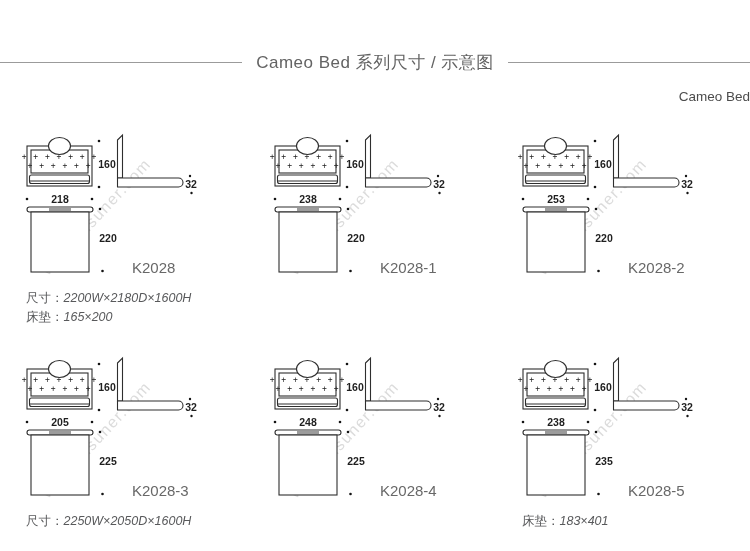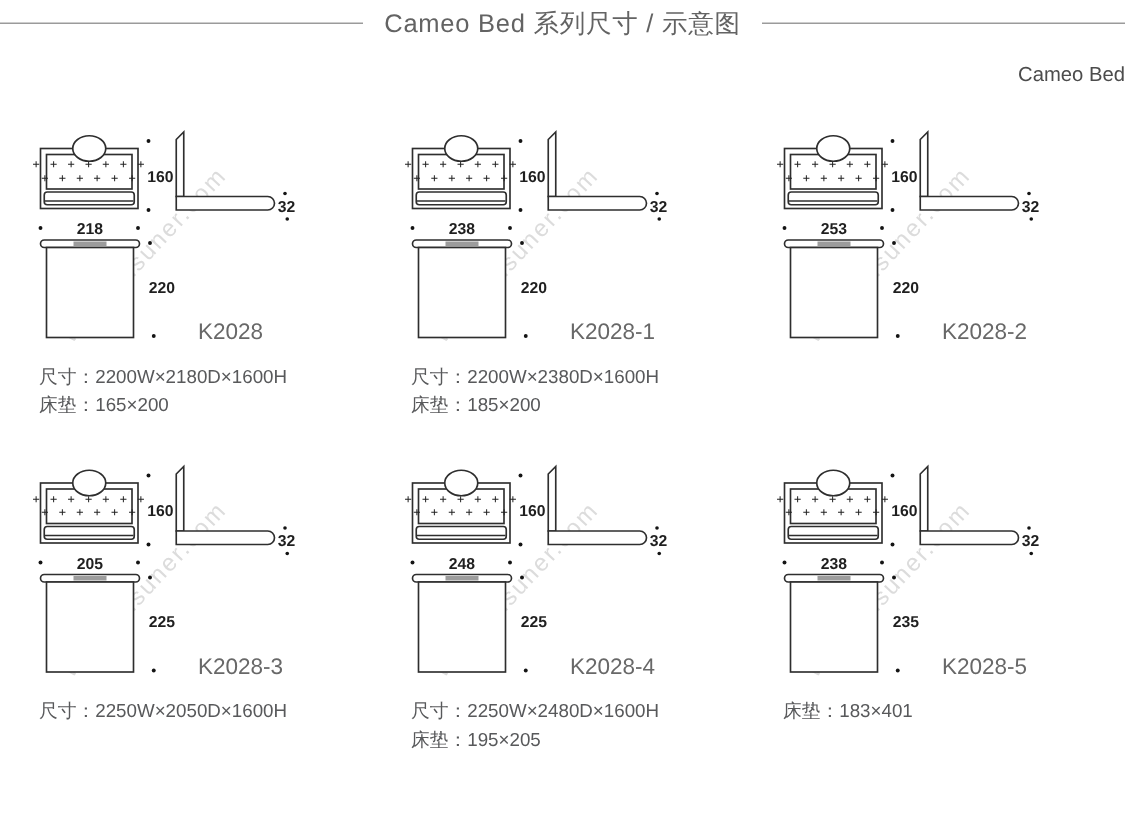--- a/index.html
+++ b/index.html
@@ -1,17 +1,17 @@
 <!DOCTYPE html>
 <html><head>
 <meta charset="utf-8">
 <style>
   html,body{margin:0;padding:0;background:#ffffff;width:750px;height:551px;overflow:hidden;
     font-family:"Liberation Sans","DejaVu Sans",sans-serif;}
-  .header{display:flex;align-items:center;gap:14px;padding-top:4px;}
+  .header{display:flex;align-items:center;gap:14px;padding-top:4px;margin-top:47px;}
   .rule{flex:1;height:1px;background:#9b9b9b;}
   .page-title{font-size:17px;color:#636363;font-weight:400;white-space:nowrap;margin:0;letter-spacing:.5px;}
   .subtitle{font-size:13.5px;color:#4c4c4c;margin:15px 0 0 3px;text-align:right;}
   .grid{display:grid;grid-template-columns:repeat(3,215px);justify-content:space-between;
     row-gap:22px;margin:22px 19px 0 20px;}
   .cell{width:215px;}
   .diagram{position:relative;width:215px;height:158px;}
   .diagram-svg{width:215px;height:158px;display:block;overflow:visible;}
   .ln{fill:#ffffff;stroke:#2e2e2e;stroke-width:1.1;}
   .lnline{stroke:#2e2e2e;stroke-width:1;}
@@ -19,21 +19,21 @@
   .dim{font-size:10.5px;font-weight:bold;fill:#1f1f1f;text-anchor:middle;
     font-family:"Liberation Sans",sans-serif;}
   .tuft{font-size:8px;fill:#222222;text-anchor:middle;letter-spacing:1px;
     font-family:"DejaVu Sans Mono",monospace;}
   .model{font-size:15px;fill:#686868;text-anchor:start;font-family:"Liberation Sans",sans-serif;}
   .wm{font-size:16px;fill:#dcdcdc;letter-spacing:1.5px;font-family:"Liberation Sans",sans-serif;}
   .fill-gray{fill:#9c9c9c;stroke:none;}
   .specs{margin-top:5px;padding-left:6px;}
   .spec-line{font-size:12.5px;color:#58595b;line-height:19px;white-space:nowrap;}
   .spec-label{color:#58595b;margin-top:15px;}
-  .spec-value{color:#58595b;}
+  .spec-value{color:#58595b;font-style:italic;}
 </style>
 </head>
 <body>
 
 <div class="header">
   <div class="rule"></div>
   <h1 class="page-title">Cameo Bed 系列尺寸 / 示意图</h1>
   <div class="rule"></div>
 </div>
 
@@ -149,24 +149,20 @@
         <g>
           <circle class="dot" cx="80" cy="83" r="1.3"></circle>
           <circle class="dot" cx="82.5" cy="145" r="1.3"></circle>
           <text class="dim" x="88" y="116">220</text>
         </g>
 
         <text class="model" x="112" y="147">K2028-1</text>
       </svg>
     </div>
 
-    <div class="specs">
-      <div class="spec-line"><span class="spec-label">尺寸：</span><span class="spec-value">2200W×2380D×1600H</span></div>
-      <div class="spec-line"><span class="spec-label">床垫：</span><span class="spec-value">185×200</span></div>
-    </div>
   </div>
 
   <div class="cell">
     <div class="diagram">
       <svg class="diagram-svg" viewBox="0 0 215 158">
 
         <text class="wm" transform="translate(28,150) rotate(-47)">www.ansuner.com</text>
 
         <g>
           <rect class="ln" x="7" y="20" width="65" height="40"></rect>
@@ -327,24 +323,20 @@
         <g>
           <circle class="dot" cx="80" cy="83" r="1.3"></circle>
           <circle class="dot" cx="82.5" cy="145" r="1.3"></circle>
           <text class="dim" x="88" y="116">225</text>
         </g>
 
         <text class="model" x="112" y="147">K2028-4</text>
       </svg>
     </div>
 
-    <div class="specs">
-      <div class="spec-line"><span class="spec-label">尺寸：</span><span class="spec-value">2250W×2480D×1600H</span></div>
-      <div class="spec-line"><span class="spec-label">床垫：</span><span class="spec-value">195×205</span></div>
-    </div>
   </div>
 
   <div class="cell">
     <div class="diagram">
       <svg class="diagram-svg" viewBox="0 0 215 158">
 
         <text class="wm" transform="translate(28,150) rotate(-47)">www.ansuner.com</text>
 
         <g>
           <rect class="ln" x="7" y="20" width="65" height="40"></rect>

